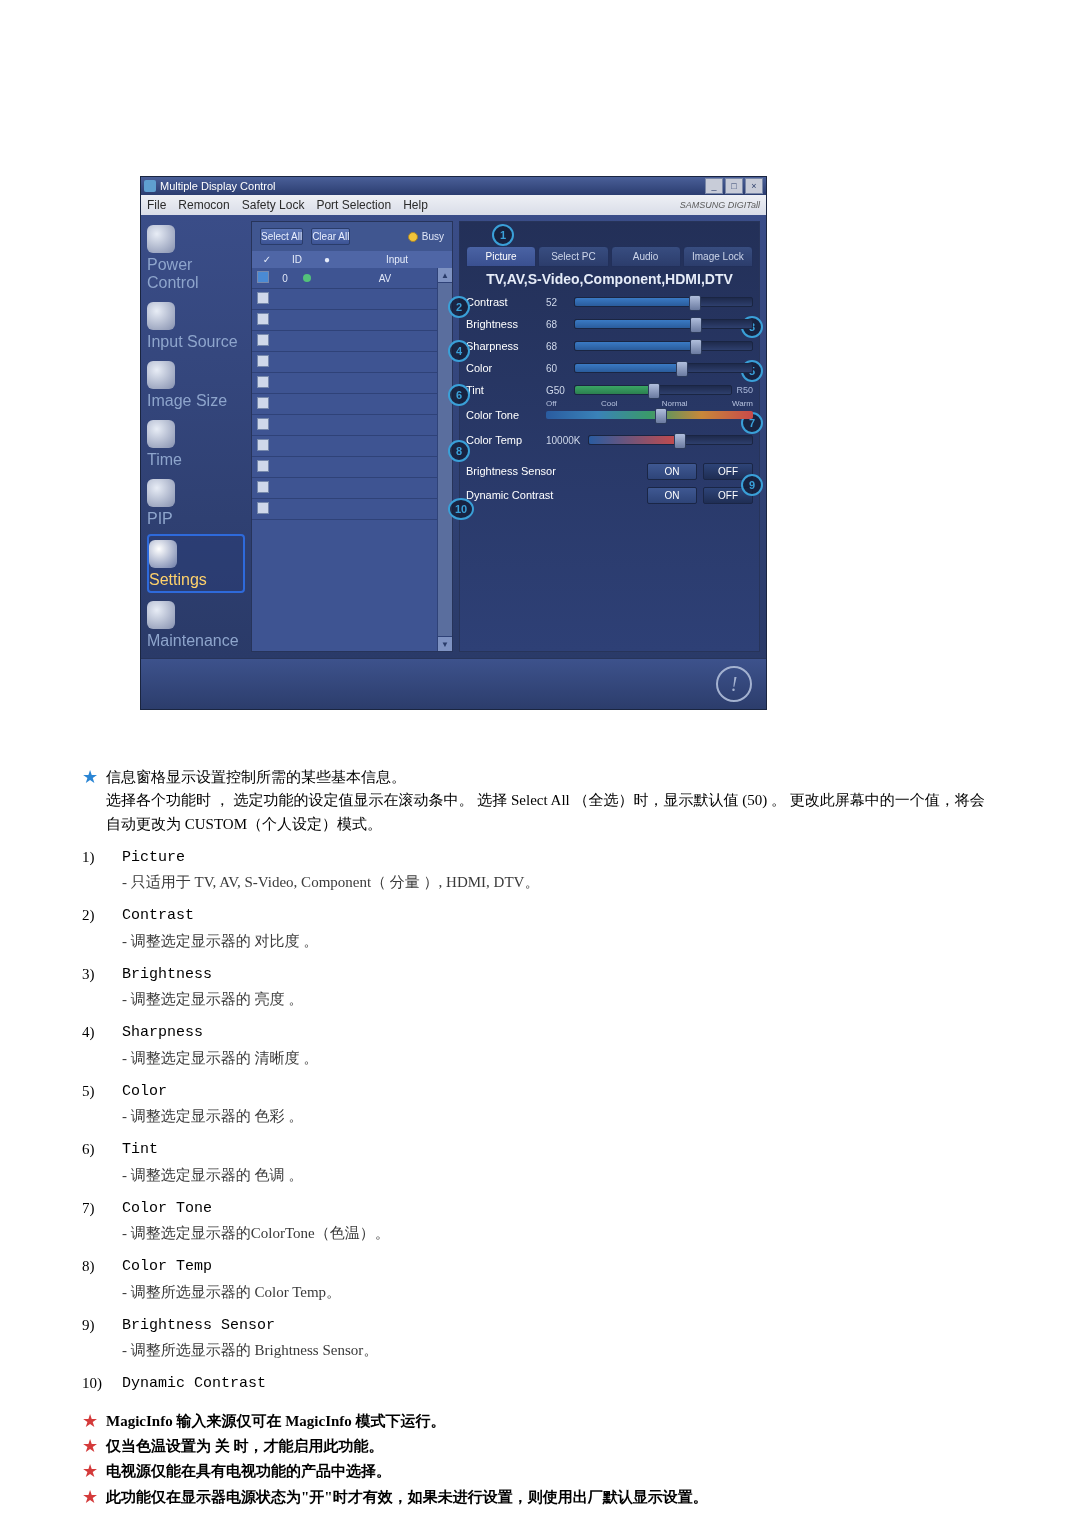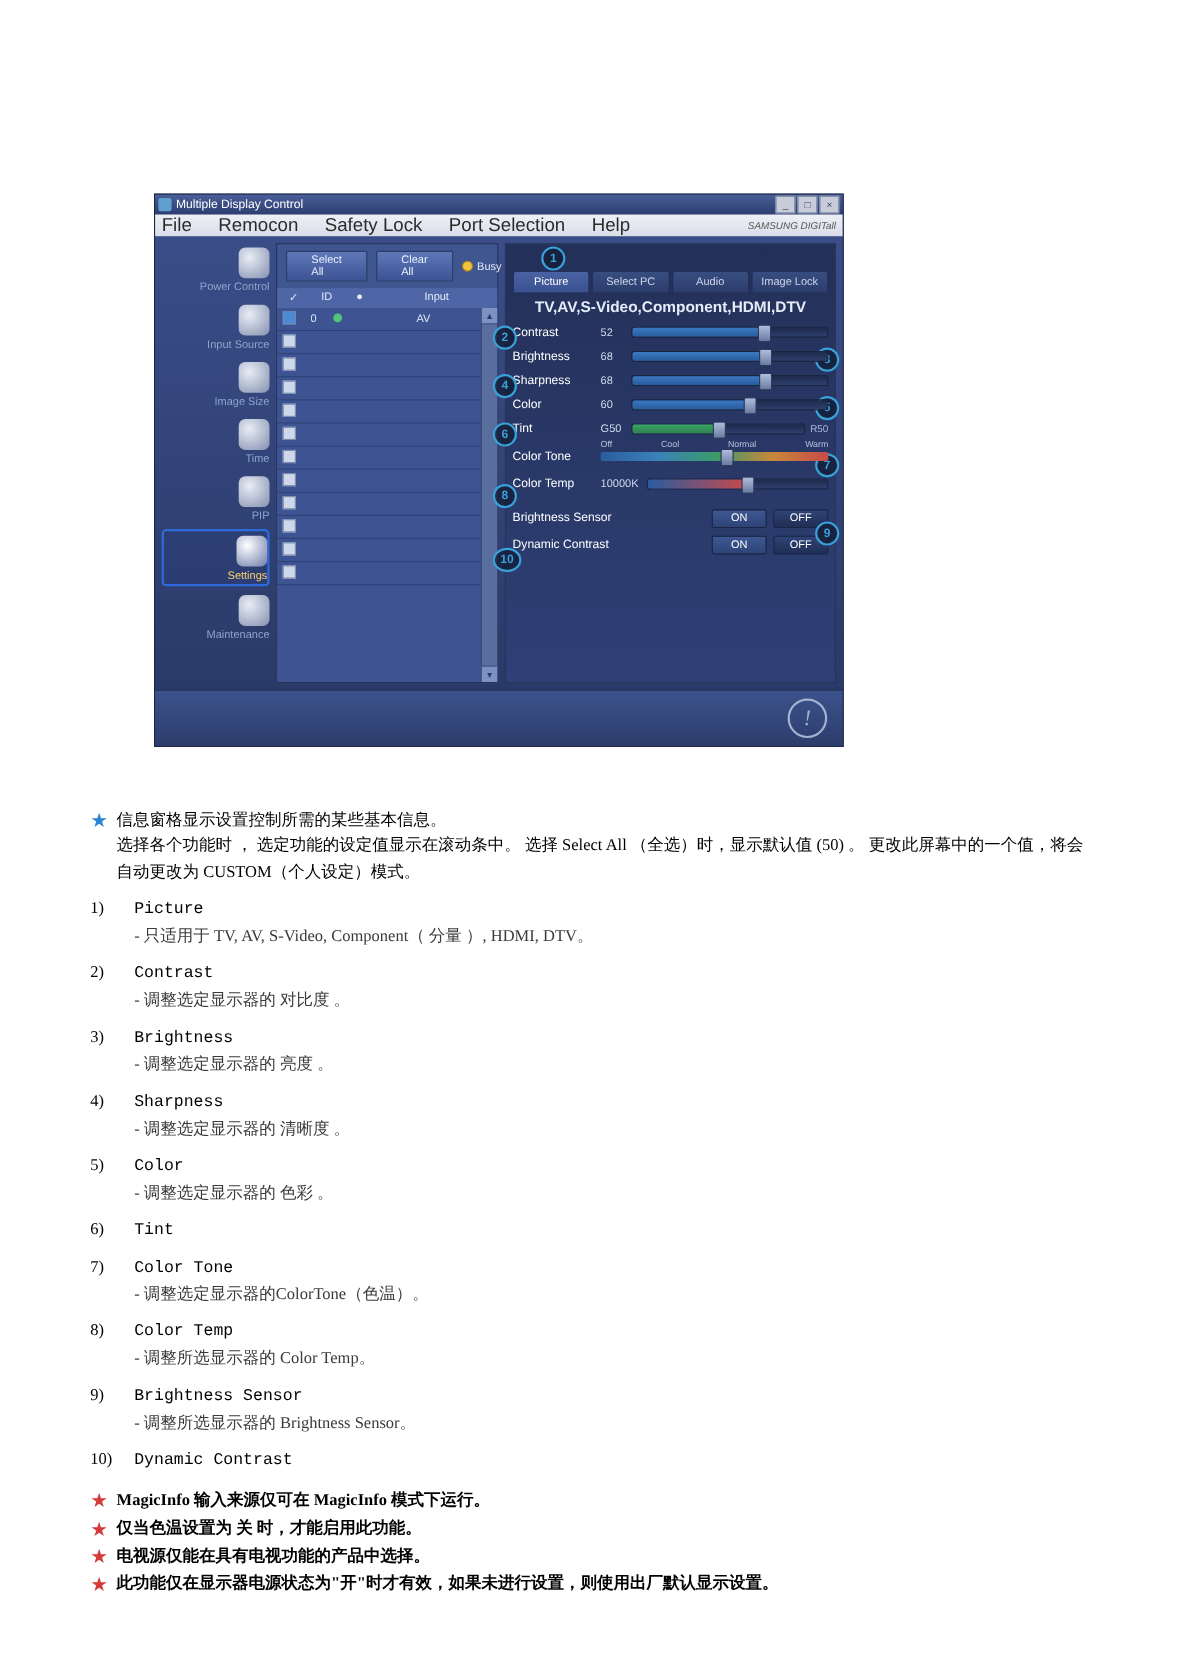--- a/index.html
+++ b/index.html
@@ -40,48 +40,48 @@
   .app-icon { width:12px;height:12px;background:#5fa0d0;border-radius:2px; }
   .winbtns { display:flex; gap:2px; }
   .winbtn { width:16px;height:14px;background:#c8ccd8;border:1px solid #7a88a8;color:#30426e;display:flex;align-items:center;justify-content:center;font-size:9px;line-height:1; }
   .menubar {
     height: 20px;
     background: linear-gradient(#eef0f5, #d9dde8);
     display:flex; align-items:center; justify-content:space-between;
     padding: 0 6px;
     color:#2b2b2b;
   }
-  .menus { display:flex; gap:24px; font-size:17px; }
+  .menus { display:flex; gap:12px; font-size:12px; }
   .brand { font-style: italic; font-size: 9px; color:#5a5a5a; }
   .content {
     display:flex;
     background: linear-gradient(#3a4d88, #2a3a68);
     min-height: 400px;
     padding: 6px;
     gap: 6px;
   }
   
   .sidebar { width: 98px; display:flex; flex-direction:column; gap:4px; }
   .nav-item {
-    display:flex; flex-direction:column; align-items:flex-end;
+    display:flex; flex-direction:column; align-items:flex-start;
     padding:4px 0 2px;
-    font-size:10px; color:#8ea5cc;
+    font-size:16px; color:#8ea5cc;
     border-radius:4px;
   }
   .nav-item .nav-icon {
     width:28px;height:28px;border-radius:6px;
     background: radial-gradient(circle at 35% 32%, #e8edf6, #848fae);
     margin-bottom:3px;
   }
   .nav-item.selected { border:2px solid #2e6adb; background:rgba(40,60,120,.4); color:#ffd26b; }
   .nav-item.selected .nav-icon { background: radial-gradient(circle at 35% 32%, #fff, #6a7aa6); }
   
   .midpanel { width:200px; background:#405690; border:1px solid #27345a; display:flex; flex-direction:column; }
   .mid-top { display:flex; gap:8px; padding:6px 8px; align-items:center; }
-  .pill-btn { background:linear-gradient(#5e78b8,#3c5394); border:1px solid #2a3c6a; color:#eaf0ff; font-size:10px; padding:2px 22px; border-radius:2px; }
+  .pill-btn { background:linear-gradient(#5e78b8,#3c5394); border:1px solid #2a3c6a; color:#eaf0ff; font-size:10px; padding:2px 0; border-radius:2px; }
   .busy { display:flex; align-items:center; gap:4px; font-size:10px; color:#dfe6f7; margin-left:auto;}
   .busy-dot { width:8px;height:8px;border-radius:50%;background:#f2c43a;border:1px solid #a8842a; }
   .mid-head { display:flex; background:#4f66a6; }
   .mid-head div { font-size:10px; color:#e6ecfa; padding:3px 4px; text-align:center; }
   .col-check{width:22px;} .col-id{width:22px;} .col-st{width:22px;} .col-input{flex:1;}
   .mid-rows{flex:1; background:#3e5492; position:relative;}
   .mid-row{display:flex;height:20px;align-items:center;border-bottom:1px solid #2f4278;}
   .mid-row .cell{font-size:10px;color:#dfe6f7;text-align:center;}
   .ck{width:22px;} .ck span{display:inline-block;width:10px;height:10px;background:#cfd8ea;border:1px solid #7789ad;}
   .idc{width:22px;} .stc{width:22px;}
@@ -430,20 +430,21 @@
           <div class="item-num">5)</div>
           <div class="item-body">
             <div class="item-title">Color</div>
             <div class="item-desc">- 调整选定显示器的 色彩 。</div>
           </div>
         </div>
         <div class="item">
           <div class="item-num">6)</div>
           <div class="item-body">
             <div class="item-title">Tint</div>
+            <div class="item-desc">- 调整选定显示器的 色调 。</div>
           </div>
         </div>
         <div class="item">
           <div class="item-num">7)</div>
           <div class="item-body">
             <div class="item-title">Color Tone</div>
             <div class="item-desc">- 调整选定显示器的ColorTone（色温）。</div>
           </div>
         </div>
         <div class="item">

